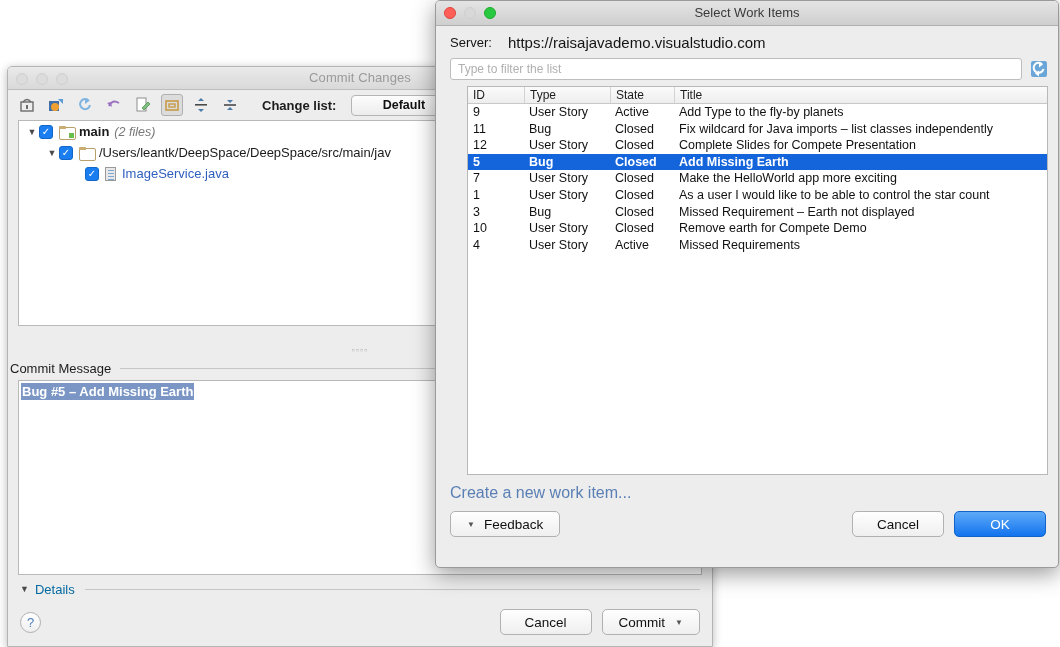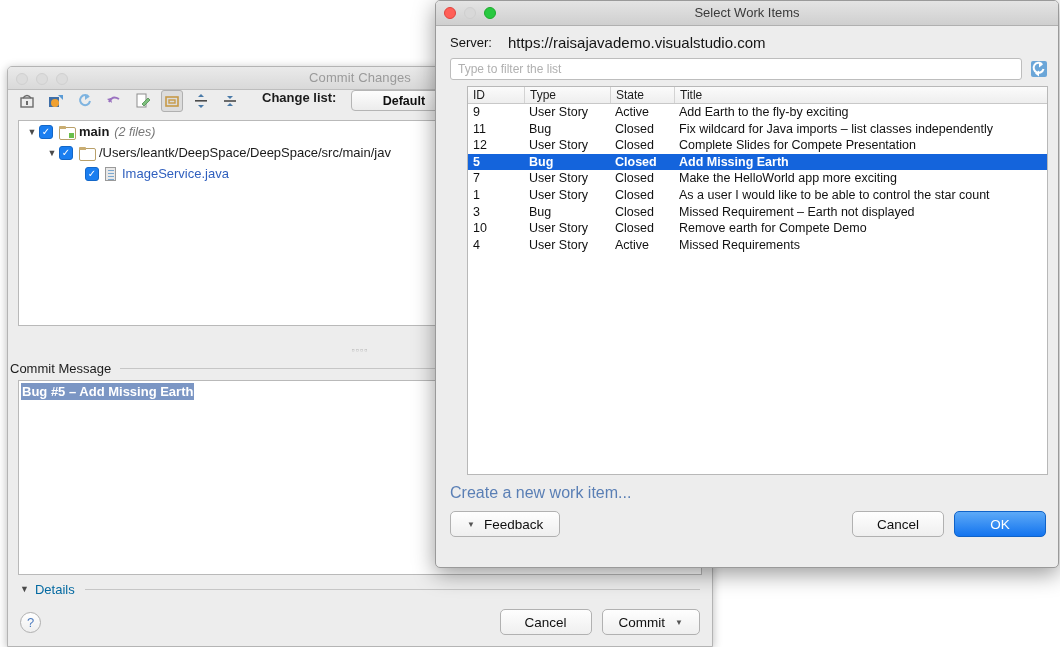--- a/index.html
+++ b/index.html
@@ -37,21 +37,21 @@
   }
   .tl-dots { position: absolute; left: 8px; top: 6px; display: flex; gap: 8px; }
   .tl { width: 12px; height: 12px; border-radius: 50%; }
   .tl.inactive { background: #dcdcdc; border: 1px solid #d0d0d0; }
   .tl.red   { background: #ff5f57; border: 1px solid #e0443e; }
   .tl.amber { background: #d8d8d8; border: 1px solid #cfcfcf; }
   .tl.green { background: #28c840; border: 1px solid #1dac2c; }
 
   
   .cw-toolbar {
-    height: 30px; display: flex; align-items: flex-start;
+    height: 30px; display: flex; align-items: center;
     padding: 0 8px; gap: 7px;
   }
   .tb-icon {
     width: 22px; height: 22px;
     display: flex; align-items: center; justify-content: center;
     border-radius: 3px;
   }
   .tb-icon.active { border: 1px solid #b0b0b0; background: #dcdcdc; }
   .changelist-label {
     margin-left: 14px; font-size: 13px; color: #1c1c1c; font-weight: bold;
@@ -404,21 +404,21 @@
         <span class="th c-id">ID</span>
         <span class="th c-type">Type</span>
         <span class="th c-state">State</span>
         <span class="th c-title">Title</span>
       </div>
       <div id="rows-host">
           <div class="trow">
             <span class="td c-id">9</span>
             <span class="td c-type">User Story</span>
             <span class="td c-state">Active</span>
-            <span class="td c-title">Add Earth to the fly-by exciting</span>
+            <span class="td c-title">Add Type to the fly-by planets</span>
           </div>
           <div class="trow">
             <span class="td c-id">11</span>
             <span class="td c-type">Bug</span>
             <span class="td c-state">Closed</span>
             <span class="td c-title">Fix wildcard for Java imports – list classes independently</span>
           </div>
           <div class="trow">
             <span class="td c-id">12</span>
             <span class="td c-type">User Story</span>

